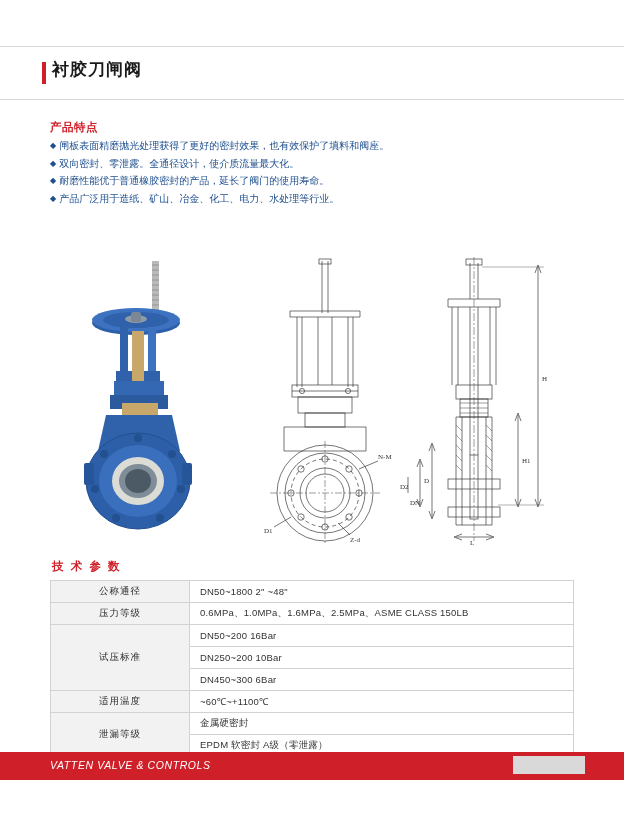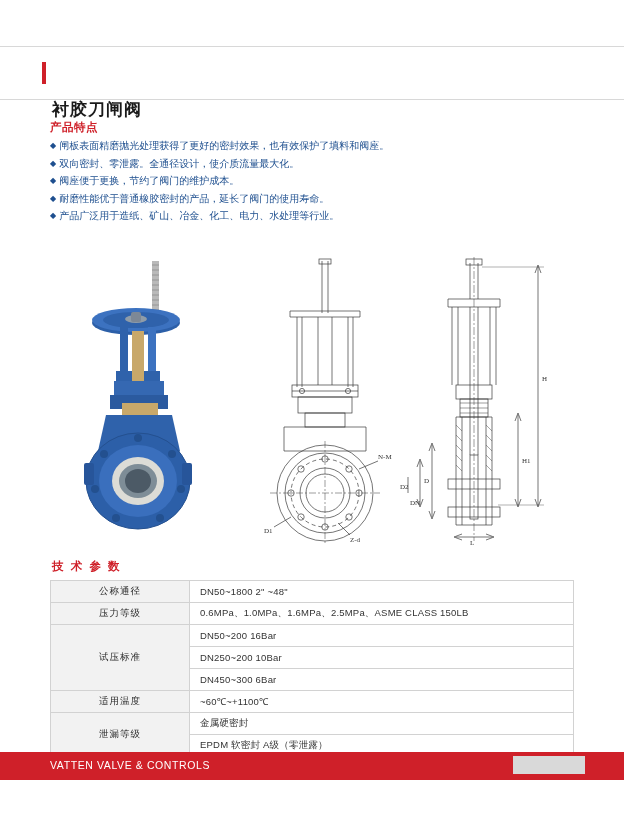--- a/index.html
+++ b/index.html
@@ -33,21 +33,20 @@
     width: 4px; height: 22px;
     background: #cf2029;
   }
   .page-title {
     position: absolute;
     left: 52px; top: 58px;
     font-size: 17px;
     font-weight: bold;
     letter-spacing: 1px;
     color: #1a1a1a;
-    margin-top: 40px;
   }
   .header-rule {
     position: absolute;
     left: 0; top: 99px;
     width: 624px; height: 1px;
     background: #d8d8d8;
   }
   
   .sec-heading {
     position: absolute;
@@ -119,20 +118,21 @@
     left: 0; top: 752px;
     width: 624px; height: 28px;
     background: #cf2029;
   }
   .footer-text {
     position: absolute;
     left: 50px; top: 759px;
     font-size: 10.5px;
     color: #ffffff;
     letter-spacing: 0.6px;
+    font-style: italic;
   }
   .footer-box {
     position: absolute;
     left: 513px; top: 756px;
     width: 72px; height: 18px;
     background: #d9d9d9;
   }
   
   .dimtext {
     font-family: "Liberation Serif", serif;
@@ -148,21 +148,20 @@
   <div class="top-rule"></div>
   <div class="header-bar"></div>
   <div class="page-title">衬胶刀闸阀</div>
   <div class="header-rule"></div>
 
   <div class="sec-heading" id="features-heading">产品特点</div>
 
   <div class="features">
     <div class="feature-line"><span class="bullet">◆</span><span>闸板表面精磨抛光处理获得了更好的密封效果，也有效保护了填料和阀座。</span></div>
     <div class="feature-line"><span class="bullet">◆</span><span>双向密封、零泄露。全通径设计，使介质流量最大化。</span></div>
-    <div class="feature-line"><span class="bullet">◆</span><span>阀座便于更换，节约了阀门的维护成本。</span></div>
     <div class="feature-line"><span class="bullet">◆</span><span>耐磨性能优于普通橡胶密封的产品，延长了阀门的使用寿命。</span></div>
     <div class="feature-line"><span class="bullet">◆</span><span>产品广泛用于造纸、矿山、冶金、化工、电力、水处理等行业。</span></div>
   </div>
 
   <div class="figures">
 
     <svg class="fig" style="left:48px; top:0;" width="220" height="290" viewBox="0 0 220 290">
 
       <rect x="104" y="6" width="7" height="58" fill="#b9b9b9"></rect>
       <g stroke="#8e8e8e" stroke-width="0.8">

